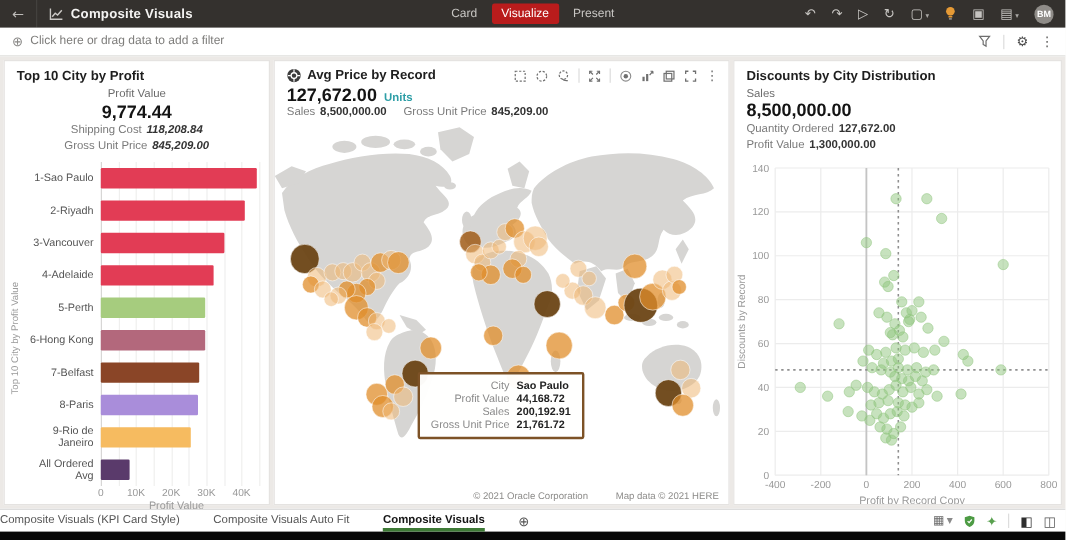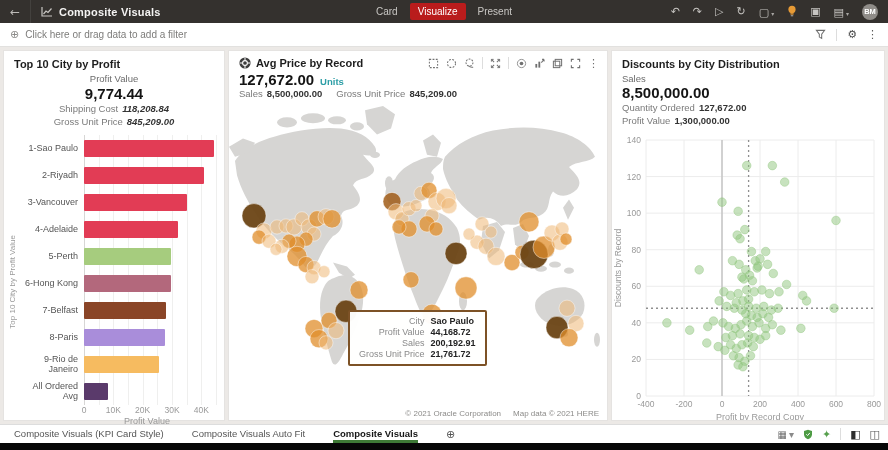--- a/index.html
+++ b/index.html
@@ -61,34 +61,34 @@
   .map-toolbar{margin-left:auto;display:flex;align-items:center;gap:7px;}
   .map-toolbar svg{display:block;cursor:pointer;}
   .map-toolbar .icn{font-size:11px;color:#6f6f6f;cursor:pointer;}
   .mid-kpi{padding:2px 10px 0;display:flex;align-items:baseline;gap:6px;}
   .mid-kpi .kpi-value{font-size:15px;margin:0;}
   .unit{font-size:9.5px;color:#2d9ea6;font-weight:600;}
   .mid-sub{font-size:9.5px;color:#7a7a7a;padding:0 10px 3px;display:flex;gap:14px;}
   .mid-sub b{color:#333;font-weight:600;margin-left:4px;}
   .map-area{flex:1;position:relative;overflow:hidden;}
   .map-area svg.map{position:absolute;inset:0;width:100%;height:100%;}
-  .map-attrib{position:absolute;right:8px;bottom:2px;font-size:8px;color:#8c8b89;display:flex;gap:12px;justify-content:center;}
+  .map-attrib{position:absolute;right:8px;bottom:2px;font-size:8px;color:#8c8b89;display:flex;gap:23px;justify-content:center;}
   .map-tooltip{position:absolute;left:119px;top:208px;background:rgba(255,255,254,.97);border:2px solid #7d5226;
     border-radius:2px;padding:4px 9px 5px;font-size:9px;display:grid;grid-template-columns:auto auto;column-gap:6px;row-gap:1px;}
   .map-tooltip .tl{color:#8a8a8a;text-align:right;}
   .map-tooltip .tv{color:#222;font-weight:700;}
   
   .kpi-left{padding:1px 10px 2px;}
   .kpi-left .kpi-value{font-size:15px;margin:0 0 1px;}
   .kpi-left .row{font-size:9.5px;color:#7a7a7a;line-height:1.35;}
   .kpi-left .row b{color:#333;font-weight:600;margin-left:4px;}
   .scatter-area{flex:1;overflow:hidden;}
   
   .bottom-bar{height:19px;background:#fff;border-top:1px solid #ddd;display:flex;align-items:center;
-    padding-left:14px;box-sizing:border-box;font-size:9.5px;}
+    box-sizing:border-box;font-size:9.5px;}
   .c-tab{margin-right:28px;color:#555;height:100%;display:flex;align-items:center;box-sizing:border-box;
     border-bottom:3px solid transparent;padding-top:2px;cursor:pointer;white-space:nowrap;}
   .c-tab.active{font-weight:700;color:#161616;border-bottom-color:#3e7a36;}
   .add-canvas{color:#555;font-size:11px;cursor:pointer;}
   .bottom-actions{margin-left:auto;display:flex;align-items:center;gap:9px;padding-right:8px;}
   .bottom-actions .icn{font-size:10px;cursor:pointer;}
   .black-strip{height:7px;background:#070707;}
   svg text{font-family:"Liberation Sans",sans-serif;}
 </style>
 </head>

